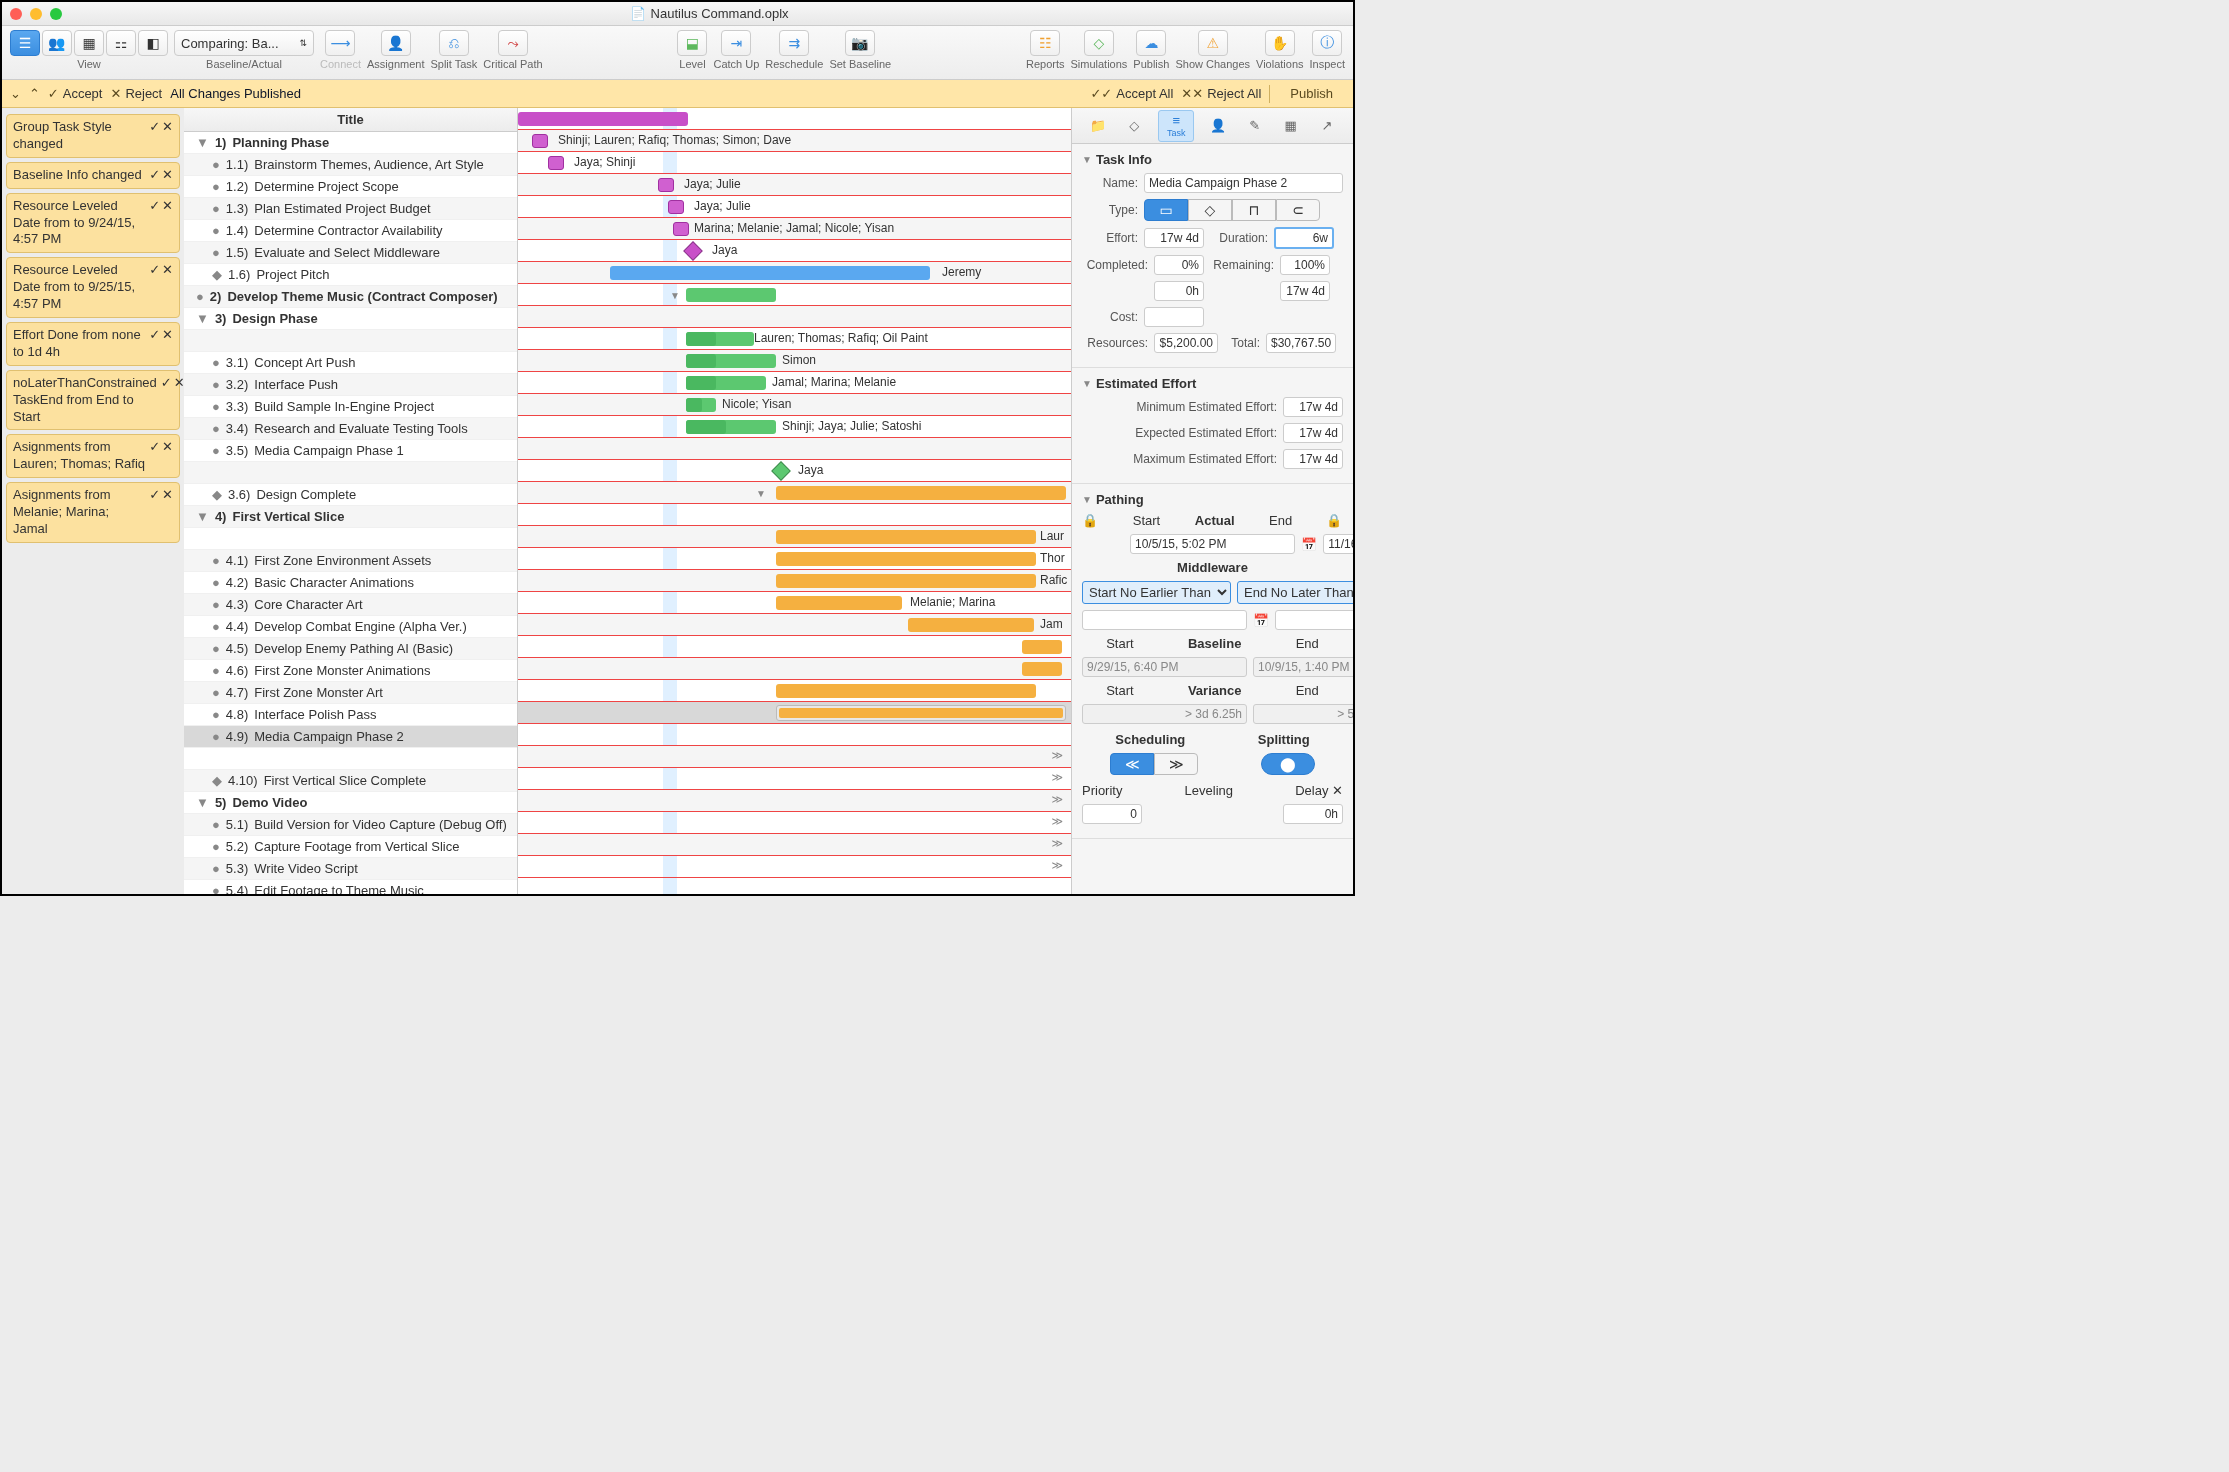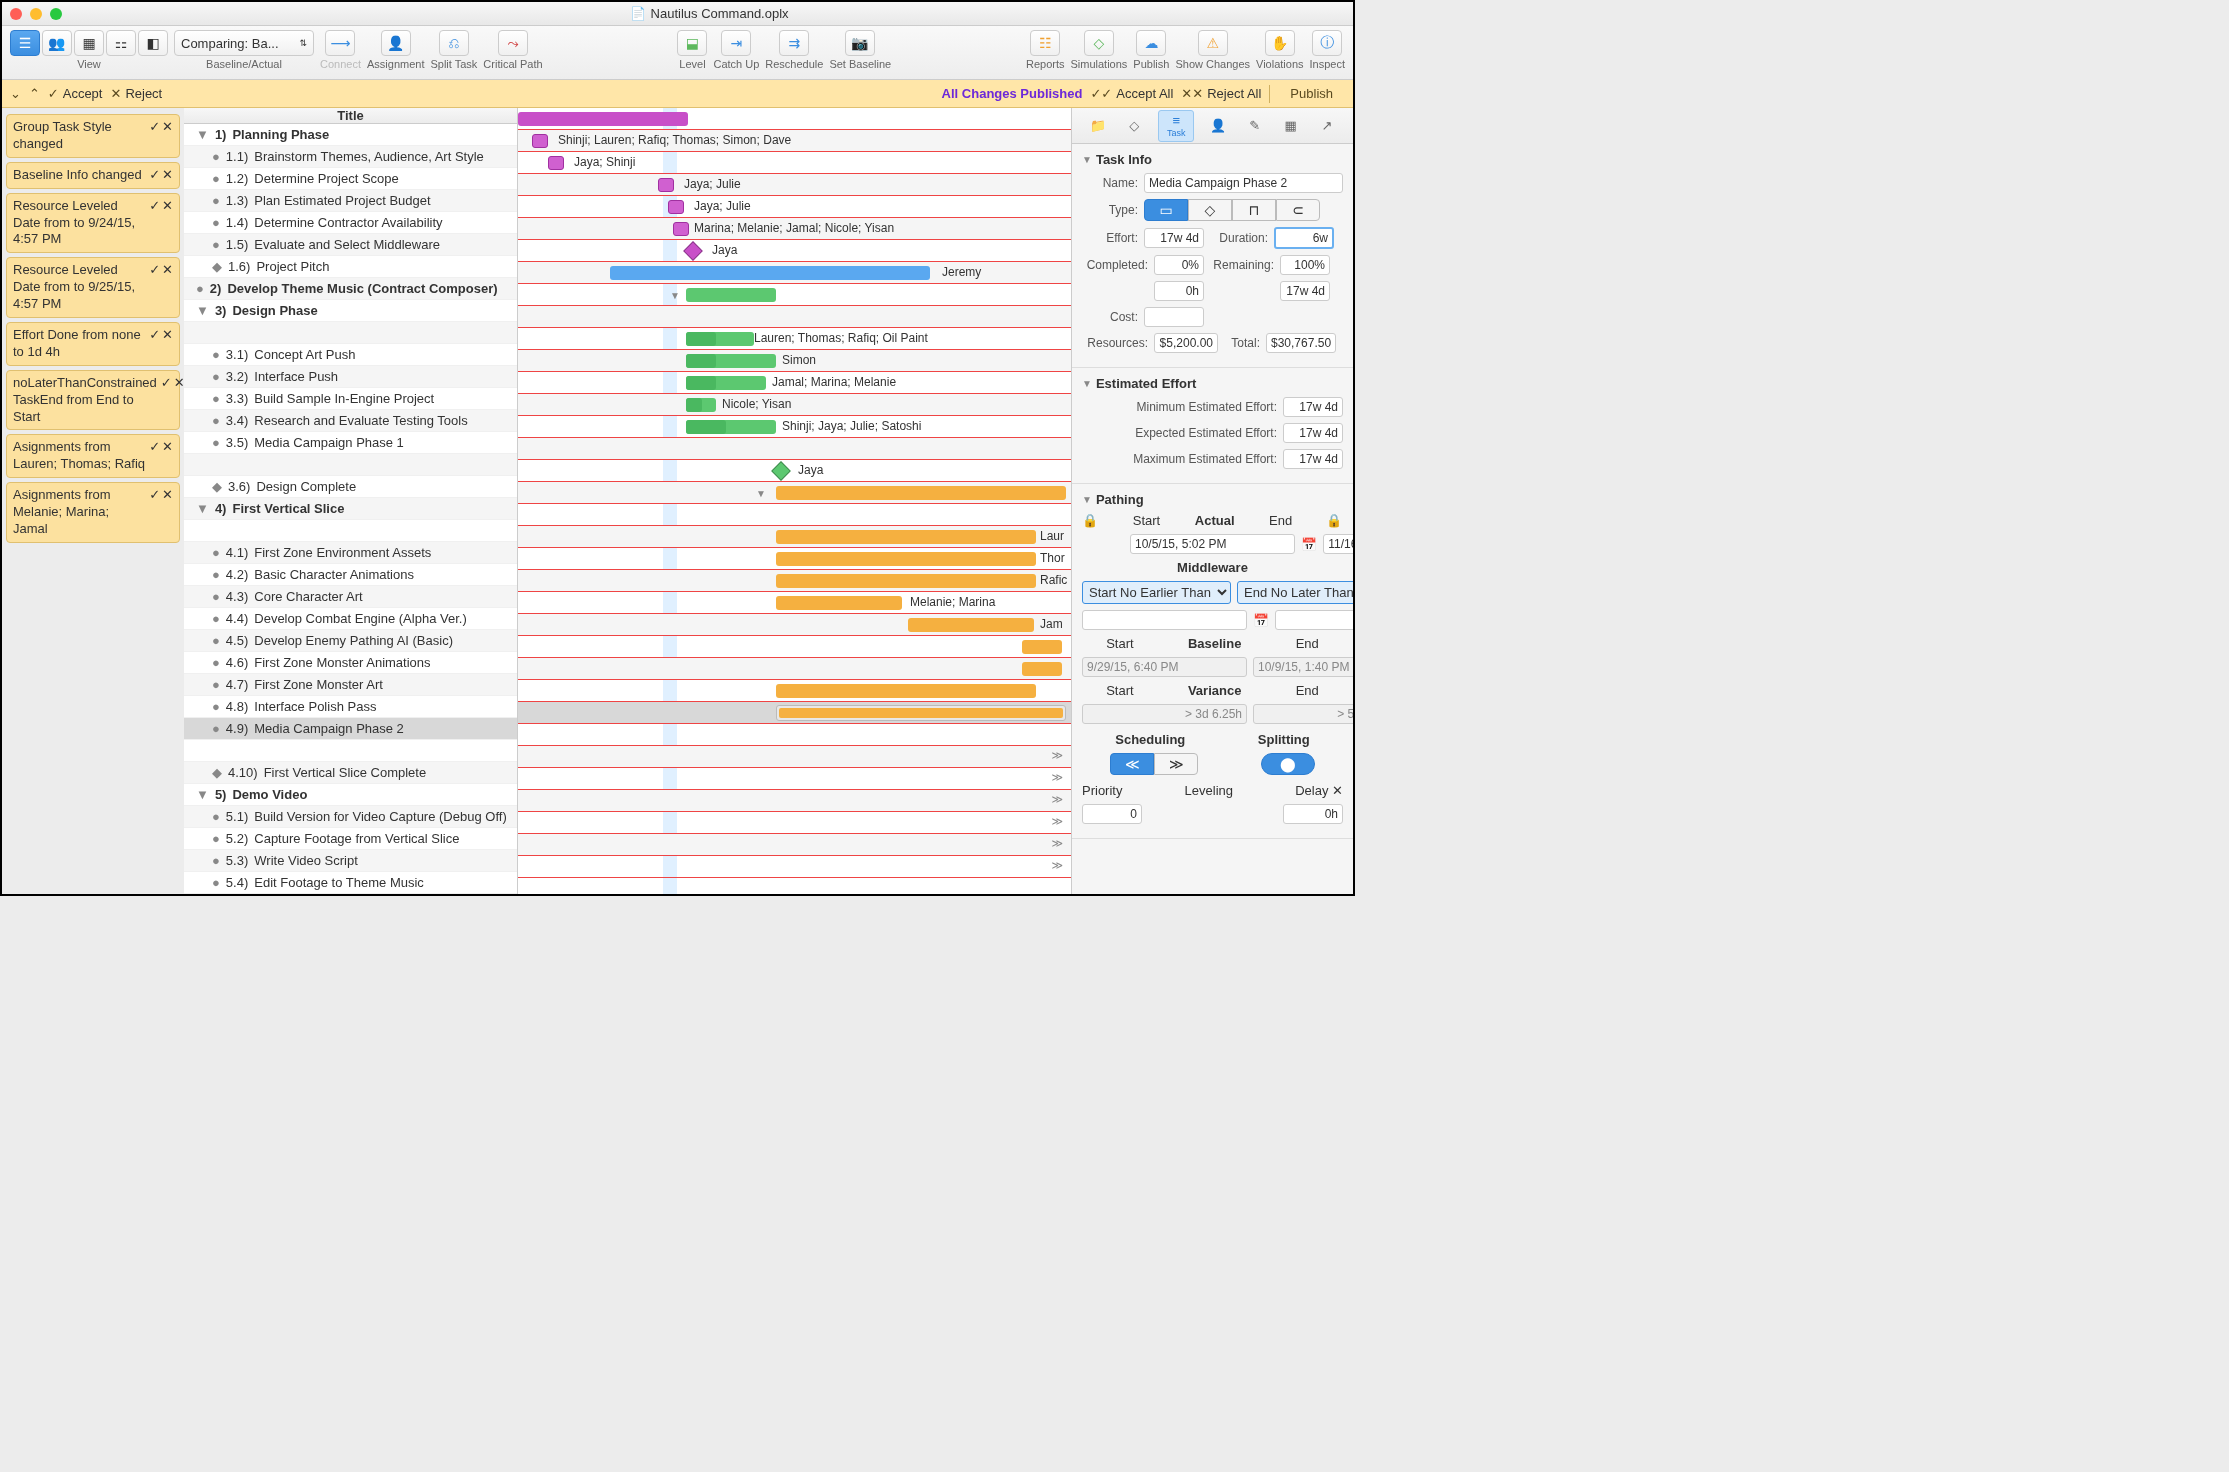--- a/index.html
+++ b/index.html
@@ -8,29 +8,29 @@
 .traffic{display:flex;gap:8px;margin-right:12px}
 .dot{width:12px;height:12px;border-radius:50%}
 .toolbar{height:54px;background:linear-gradient(#f9f9f9,#ededed);border-bottom:1px solid #ccc;display:flex;align-items:flex-start;padding:4px 8px 0;gap:6px}
 .tgroup{display:flex;flex-direction:column;align-items:center;gap:2px}
 .tgroup .btns{display:flex;gap:2px}
 .tbtn{height:26px;min-width:30px;border:1px solid #ccc;border-radius:4px;background:linear-gradient(#fff,#f0f0f0);display:flex;align-items:center;justify-content:center;font-size:14px}
 .tbtn.blue{background:linear-gradient(#5aa8f0,#3b8ee0);color:#fff;border-color:#2d7dd0}
 .tlabel{font-size:11px;color:#666}
 .spacer{flex:1}
 .changebar{height:28px;background:#ffe6a8;border-bottom:1px solid #e0c070;display:flex;align-items:center;padding:0 8px;gap:8px}
-.changebar .center{flex:1;text-align:right;font-weight:700;color:#6d28d9}
+.changebar .center{flex:1;text-align:left;font-weight:400;color:#0f172a}
 .linkish{color:#5a4a20;display:flex;align-items:center;gap:4px}
 .main{display:flex;height:788px}
 .rail{width:182px;background:#ececec;padding:6px 4px;display:flex;flex-direction:column;gap:4px;overflow:hidden}
 .card{background:#fce19f;border:1px solid #e0c070;border-radius:4px;padding:4px 6px;font-size:11px;color:#5a4a20;display:flex;align-items:flex-start;gap:4px;position:relative}
 .card .txt{flex:1;line-height:1.3}
 .card .ctrls{display:flex;gap:2px;color:#8a7a40}
 .outline{width:334px;background:#fff;border-right:1px solid #ccc;display:flex;flex-direction:column}
-.ohdr{height:16px;background:linear-gradient(#f7f7f7,#ececec);border-bottom:1px solid #ccc;display:flex;align-items:center;justify-content:center;font-weight:600}
+.ohdr{height:24px;background:linear-gradient(#f7f7f7,#ececec);border-bottom:1px solid #ccc;display:flex;align-items:center;justify-content:center;font-weight:600}
 .orows{flex:1;overflow:hidden}
 .orow{height:22px;display:flex;align-items:center;padding-left:12px;border-bottom:1px solid #f0f0f0}
 .orow:nth-child(even){background:#f5f5f5}
 .orow.sel{background:#d8d8d8}
 .orow .disc{margin-right:6px;color:#888}
 .orow .num{margin-right:6px}
 .orow.bold{font-weight:600}
 .orow.i1{padding-left:28px}
 .gantt{flex:1;background:#fff;position:relative;overflow:hidden}
 .ghdr{height:24px;background:linear-gradient(#f7f7f7,#ececec);border-bottom:1px solid #ccc;display:flex;align-items:center;justify-content:space-around;font-weight:600;position:relative}

